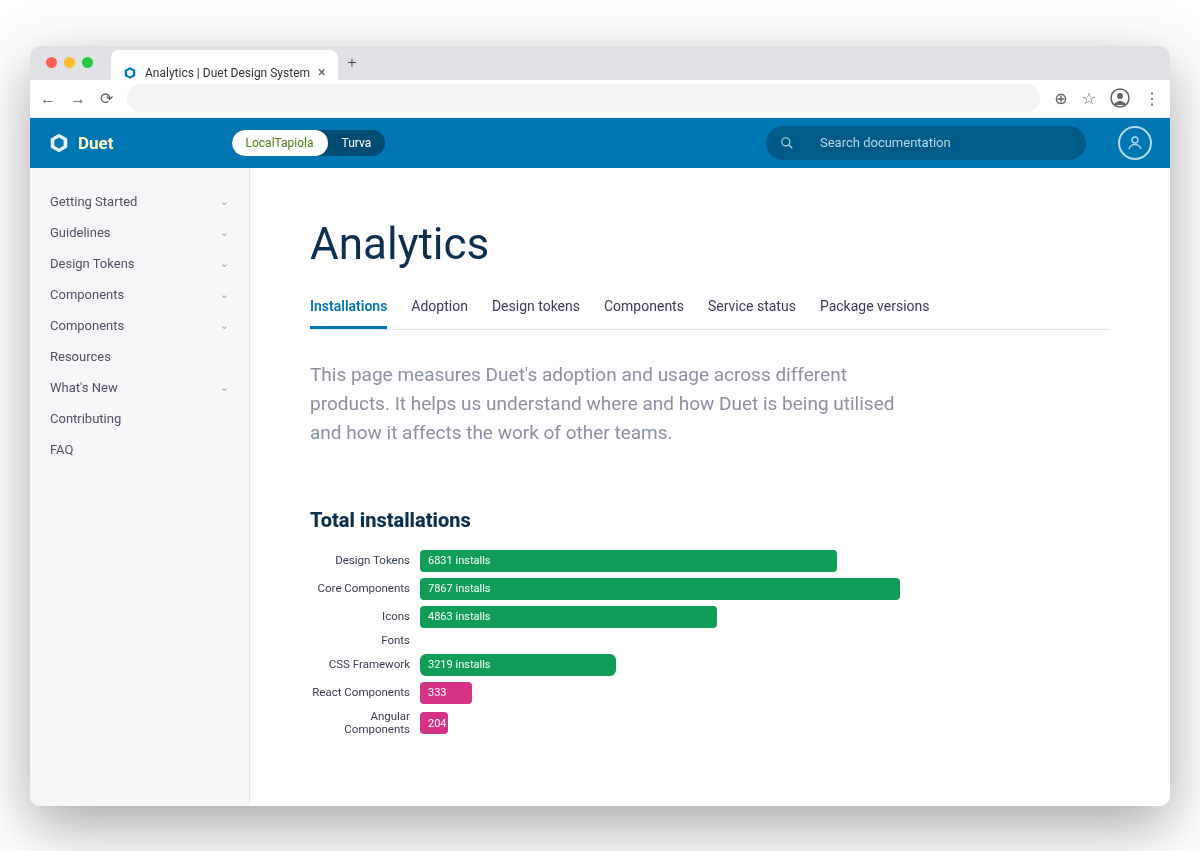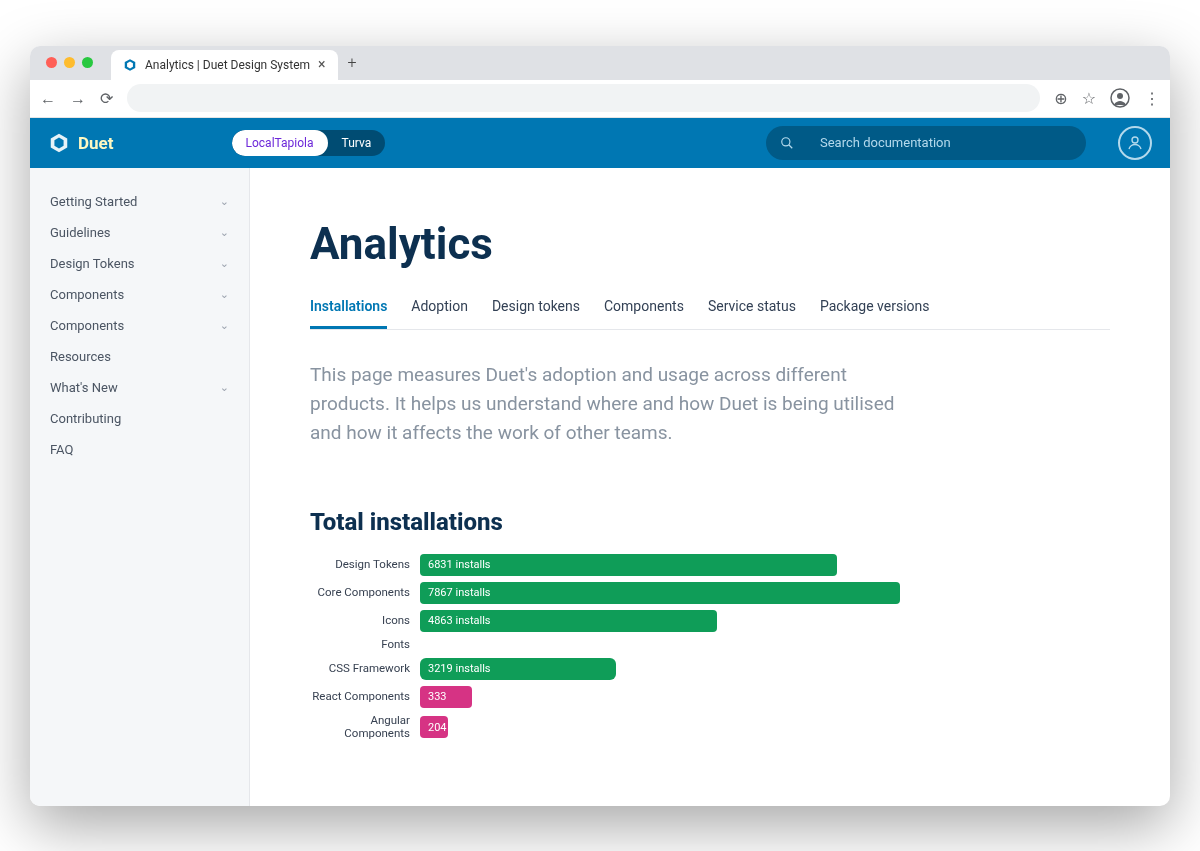--- a/index.html
+++ b/index.html
@@ -2,46 +2,46 @@
 <html><head>
 <meta charset="utf-8">
 <style>
 * { margin:0; padding:0; box-sizing:border-box; font-family:-apple-system,BlinkMacSystemFont,"Segoe UI",Roboto,sans-serif; }
 body { background:#fff; display:flex; align-items:center; justify-content:center; min-height:851px; }
 .window { width:1140px; height:760px; background:#fff; border-radius:10px; box-shadow:0 20px 60px rgba(0,0,0,.35); overflow:hidden; display:flex; flex-direction:column; }
 .tabbar { height:34px; background:#dfe1e5; display:flex; align-items:center; padding:0 8px; }
 .traffic { display:flex; gap:7px; padding:0 8px; }
 .dot { width:11px; height:11px; border-radius:50%; }
 .dot.r{background:#ff5f57}.dot.y{background:#febc2e}.dot.g{background:#28c840}
-.tab { background:#fff; border-radius:8px 8px 0 0; height:30px; margin-top:4px; margin-left:10px; padding:8px 12px; display:flex; align-items:flex-end; gap:8px; font-size:12px; color:#333; min-width:200px; }
+.tab { background:#fff; border-radius:8px 8px 0 0; height:30px; margin-top:4px; margin-left:10px; padding:0 12px; display:flex; align-items:flex-end; gap:8px; font-size:12px; color:#333; min-width:200px; }
 .tab .favicon { width:14px; height:14px; }
 .tab .close { margin-left:auto; color:#555; font-size:14px; }
 .newtab { margin-left:10px; color:#444; font-size:16px; font-weight:300; }
 .toolbar { height:38px; background:#fff; border-bottom:1px solid #e5e5e5; display:flex; align-items:center; padding:0 10px; gap:14px; }
 .toolbar .nav-ico { color:#606367; font-size:16px; }
 .omnibox { flex:1; height:28px; background:#f1f3f4; border-radius:14px; }
 .toolbar .right-ico { color:#606367; }
 .header { height:50px; background:#0077b3; display:flex; align-items:center; padding:0 18px; gap:18px; }
 .logo { display:flex; align-items:center; gap:8px; color:#fef9c3; font-weight:700; font-size:17px; }
 .toggle { display:flex; background:#004c73; border-radius:16px; overflow:hidden; margin-left:100px; }
 .toggle span { padding:6px 14px; font-size:12px; color:#fff; cursor:pointer; }
-.toggle span.active { background:#fff; color:#6d28d9; border-radius:16px; }
+.toggle span.active { background:#fff; color:#4d7c0f; border-radius:16px; }
 .search { margin-left:auto; background:#005a87; border-radius:18px; height:34px; width:320px; display:flex; align-items:center; padding:0 14px; gap:26px; color:#b3d9ec; font-size:13px; }
 .avatar { width:34px; height:34px; border-radius:50%; border:2px solid #b3d9ec; display:flex; align-items:center; justify-content:center; color:#b3d9ec; margin-left:14px; }
 .body { flex:1; display:flex; overflow:hidden; }
 .sidebar { width:220px; background:#f5f7f9; border-right:1px solid #e5e7eb; padding:18px 0; }
 .side-item { display:flex; align-items:center; justify-content:space-between; padding:8px 20px; font-size:13px; color:#4b5563; cursor:pointer; }
 .side-item .chev { color:#9ca3af; font-size:11px; }
 .main { flex:1; overflow:auto; padding:50px 60px; }
-h1 { font-size:44px; font-weight:700; color:#0d3050; margin-bottom:28px; }
+h1 { font-size:44px; font-weight:400; color:#0d3050; margin-bottom:28px; }
 .tabs { display:flex; gap:24px; border-bottom:1px solid #e5e7eb; margin-bottom:30px; }
 .tabs span { padding-bottom:12px; font-size:14px; color:#334155; cursor:pointer; }
 .tabs span.active { color:#0077b3; border-bottom:3px solid #0077b3; font-weight:600; }
 .intro { font-size:19px; line-height:1.55; color:#8893a0; max-width:600px; margin-bottom:60px; }
-h2 { font-size:24px; font-weight:800; color:#0d3050; margin-bottom:18px; }
+h2 { font-size:20px; font-weight:800; color:#0d3050; margin-bottom:18px; }
 .chart-row { display:flex; align-items:center; margin-bottom:6px; }
 .chart-label { width:110px; text-align:right; font-size:11.5px; color:#374151; padding-right:10px; line-height:1.2; }
 .bar { height:22px; border-radius:4px; color:#fff; font-size:11px; display:flex; align-items:center; padding:0 8px; }
 .bar.green{background:#0f9d58}.bar.pink{background:#d63384}
 </style>
 </head>
 <body>
 
 <div class="window">
 

